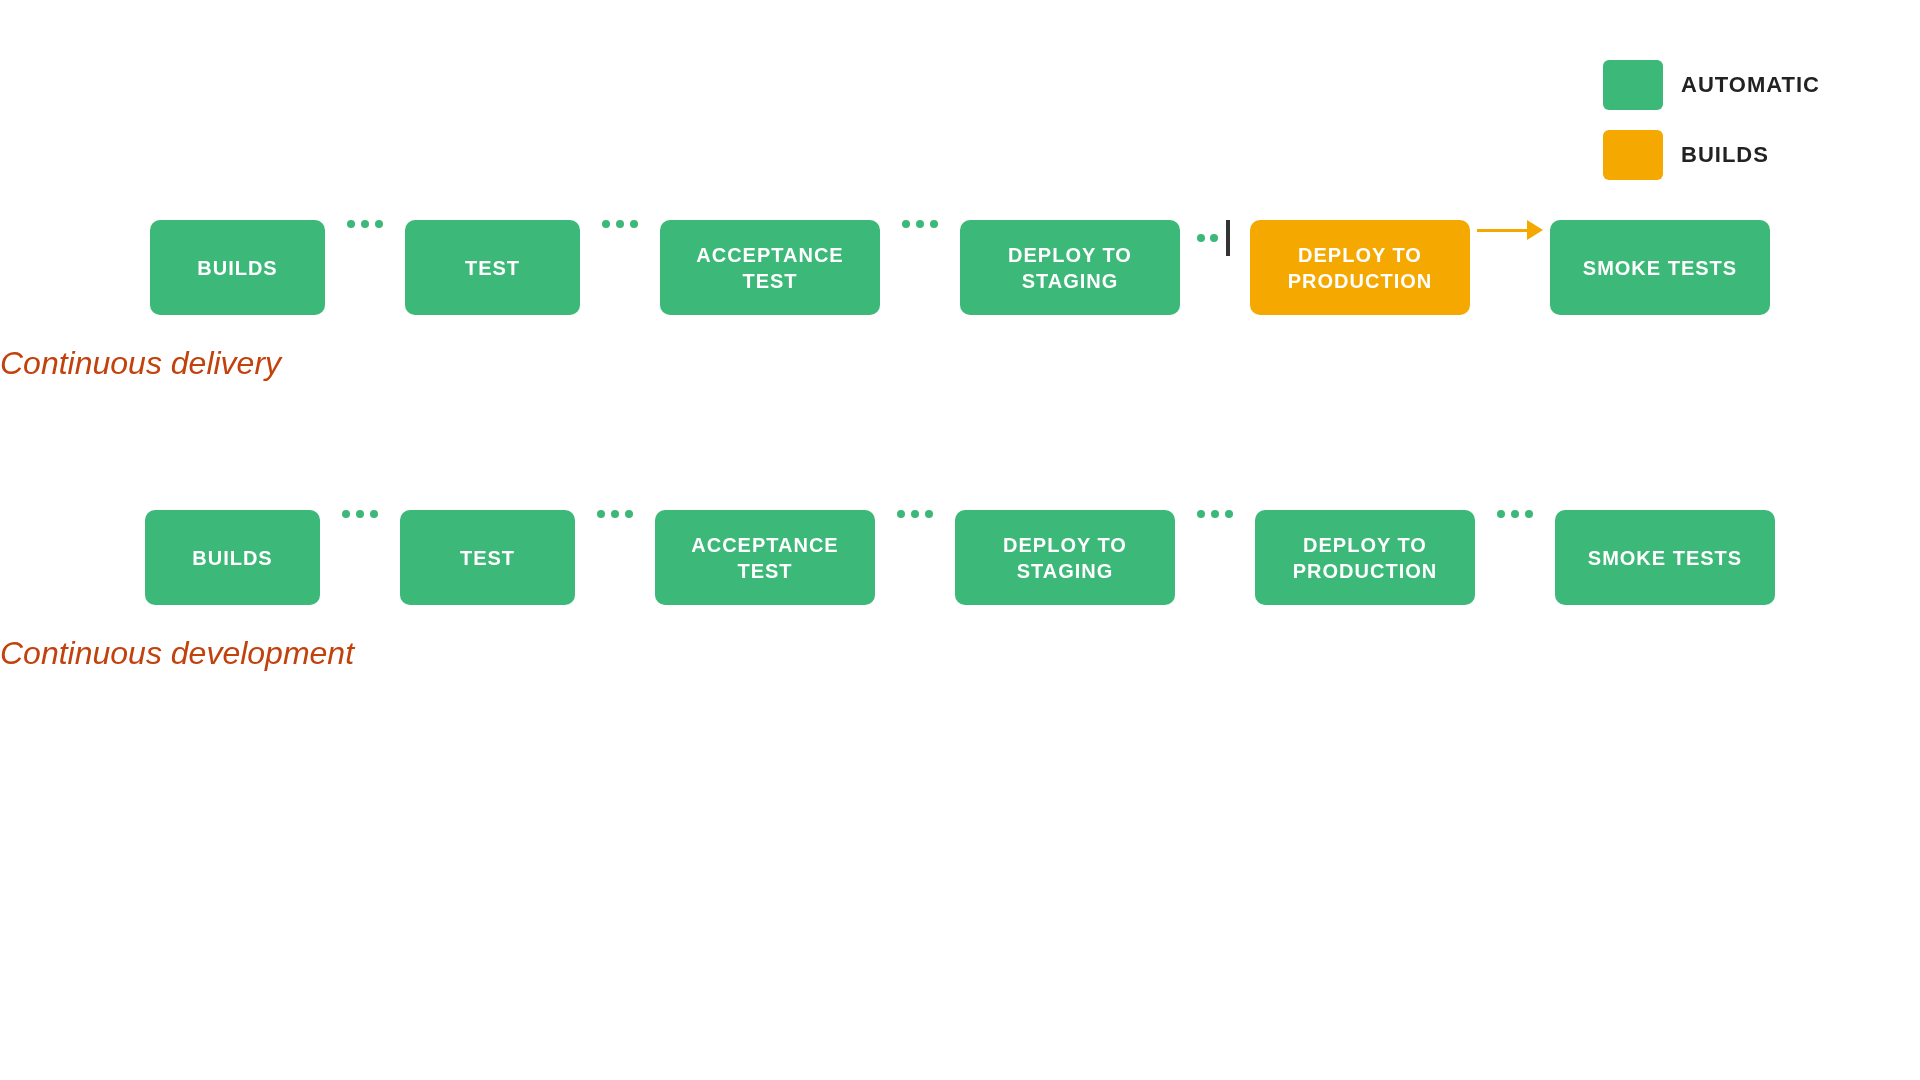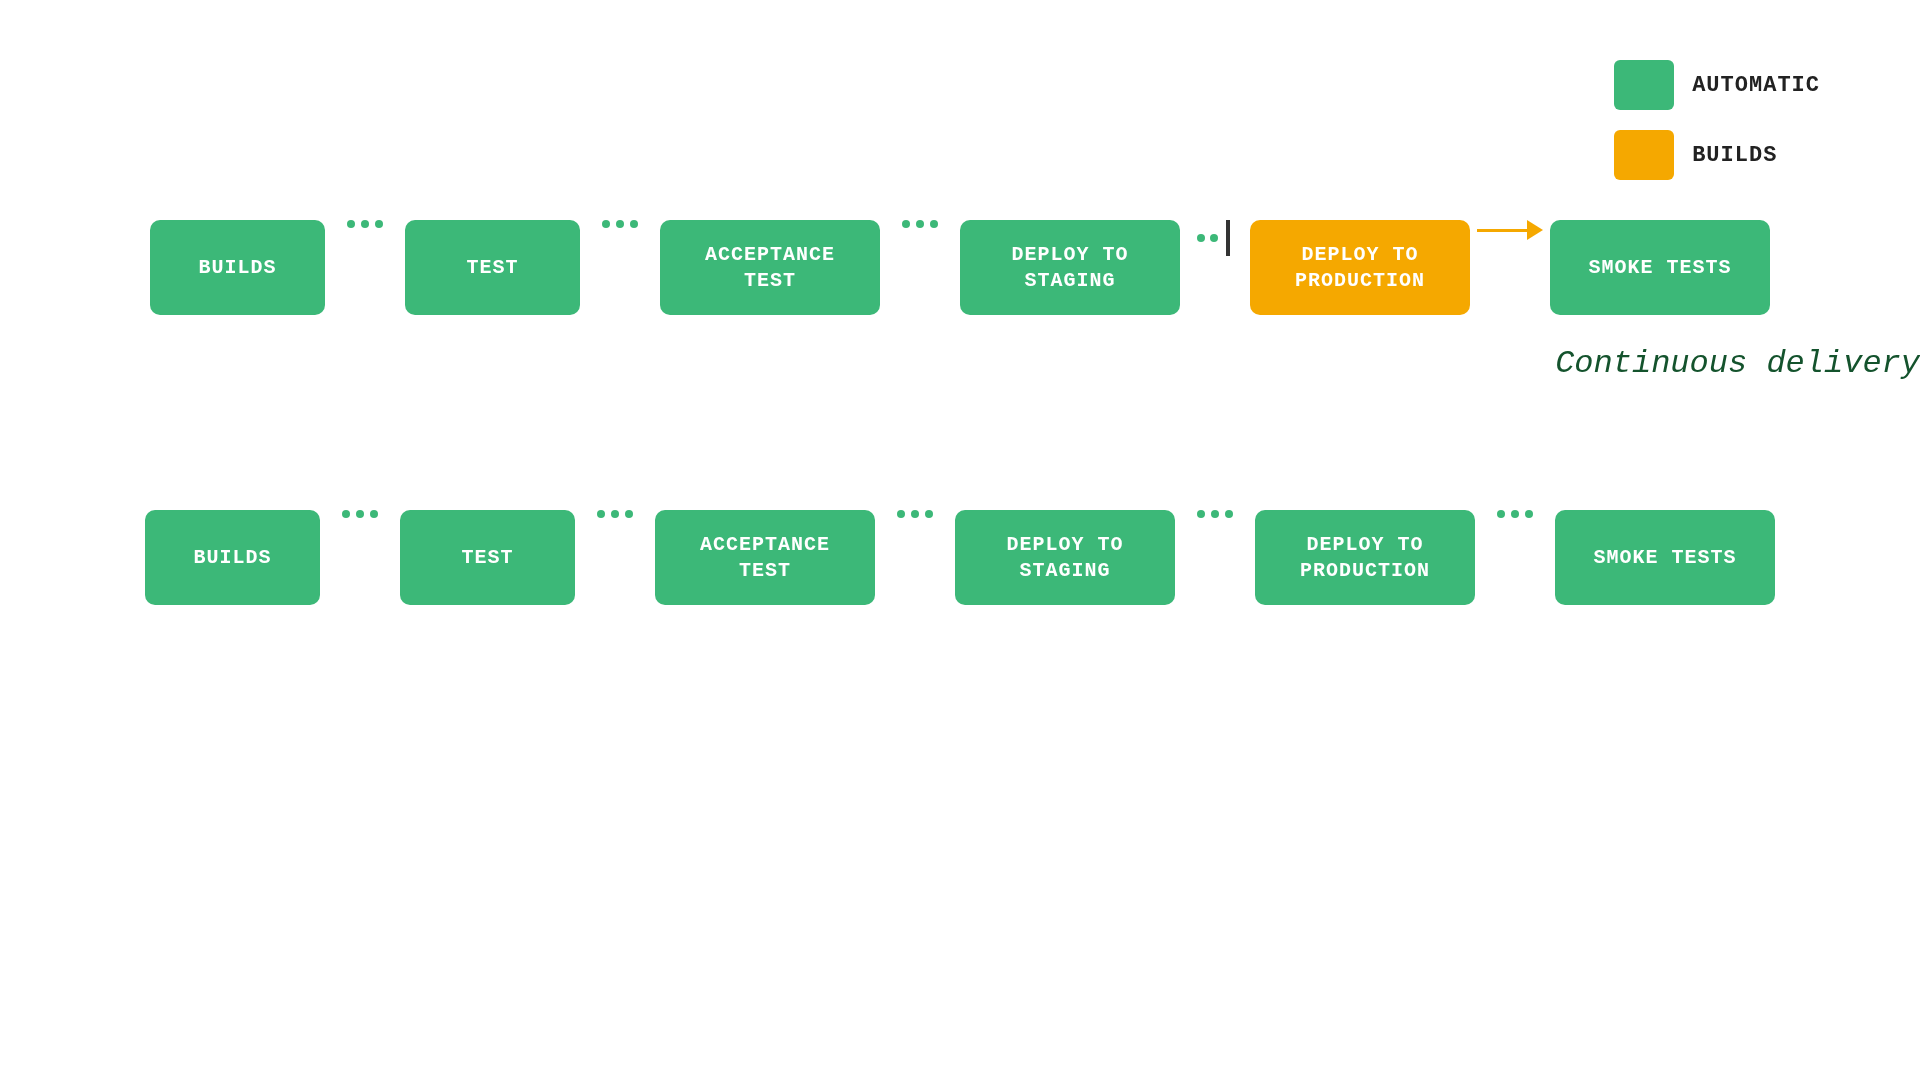--- a/index.html
+++ b/index.html
@@ -9,21 +9,20 @@
       height: 1080px;
       background: #ffffff;
       font-family: 'Arial', sans-serif;
       overflow: hidden;
     }
 
     .page {
       width: 1920px;
       height: 1080px;
       position: relative;
-      font-family: Liberation Mono, monospace;
     }
 
     
     .legend {
       position: absolute;
       top: 60px;
       right: 100px;
       display: flex;
       flex-direction: column;
       gap: 20px;
@@ -60,23 +59,23 @@
     }
 
     .pipeline-row {
       display: flex;
       align-items: flex-start;
       justify-content: center;
       gap: 0;
     }
 
     .pipeline-label {
-      text-align: right;
+      text-align: left;
       font-size: 32px;
-      color: #14532d;
+      color: #c2410c;
       font-style: italic;
       margin-top: 30px;
     }
 
     
     .stage {
       border-radius: 10px;
       display: flex;
       align-items: center;
       justify-content: center;
@@ -282,15 +281,16 @@
         <div class="dots">
           <div class="dot"></div>
           <div class="dot"></div>
           <div class="dot"></div>
         </div>
       </div>
 
       <div class="stage stage-lg green">SMOKE TESTS</div>
 
     </div>
+    <div class="pipeline-label">Continuous development</div>
   </div>
 
 </div>
 
 </body></html>

